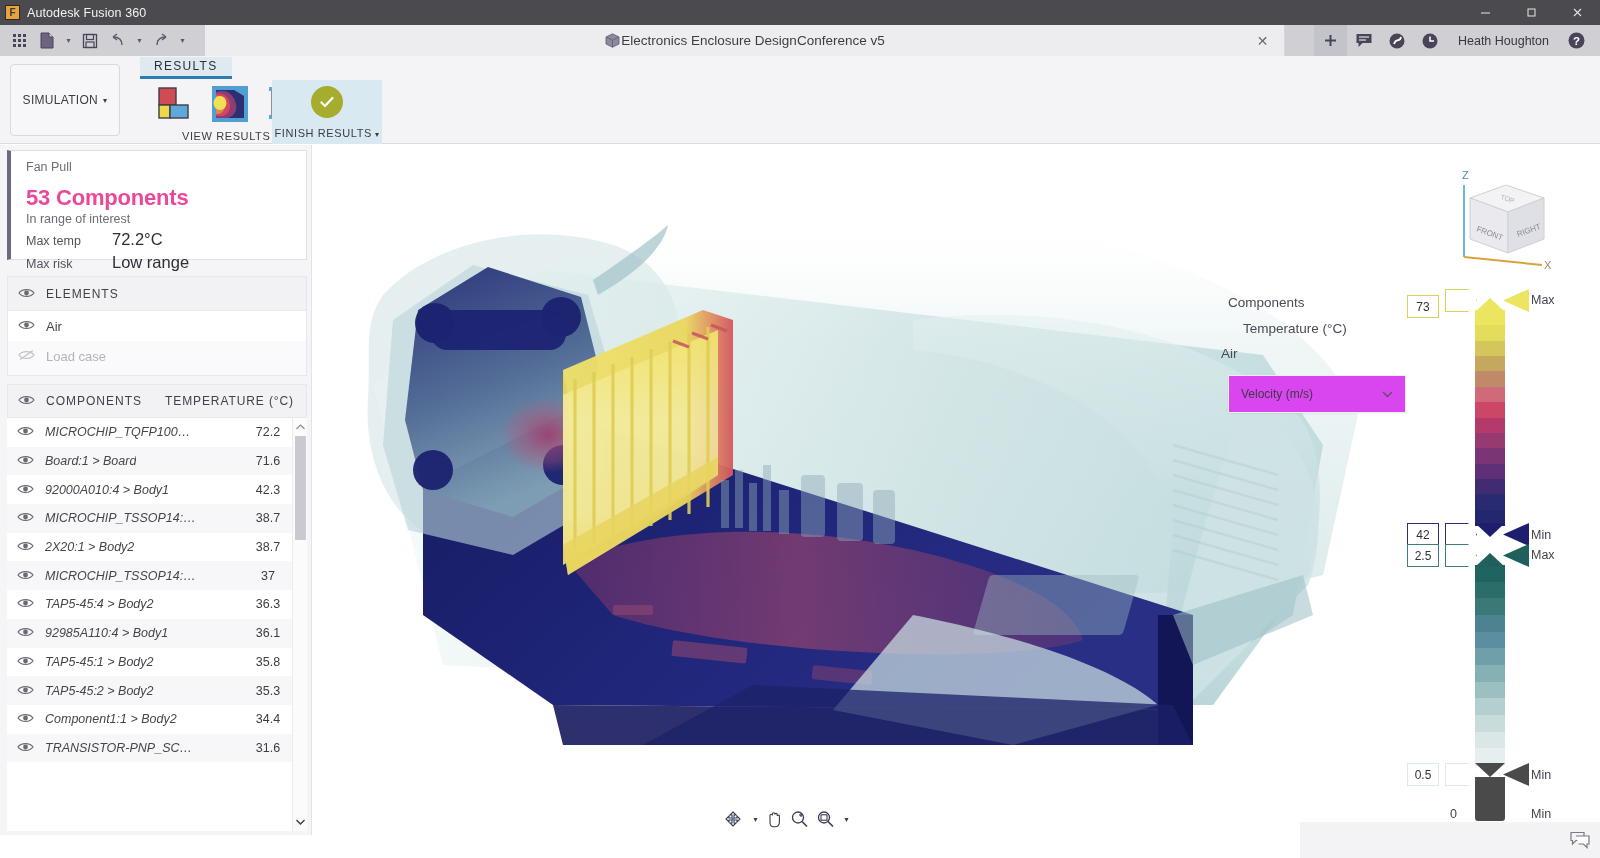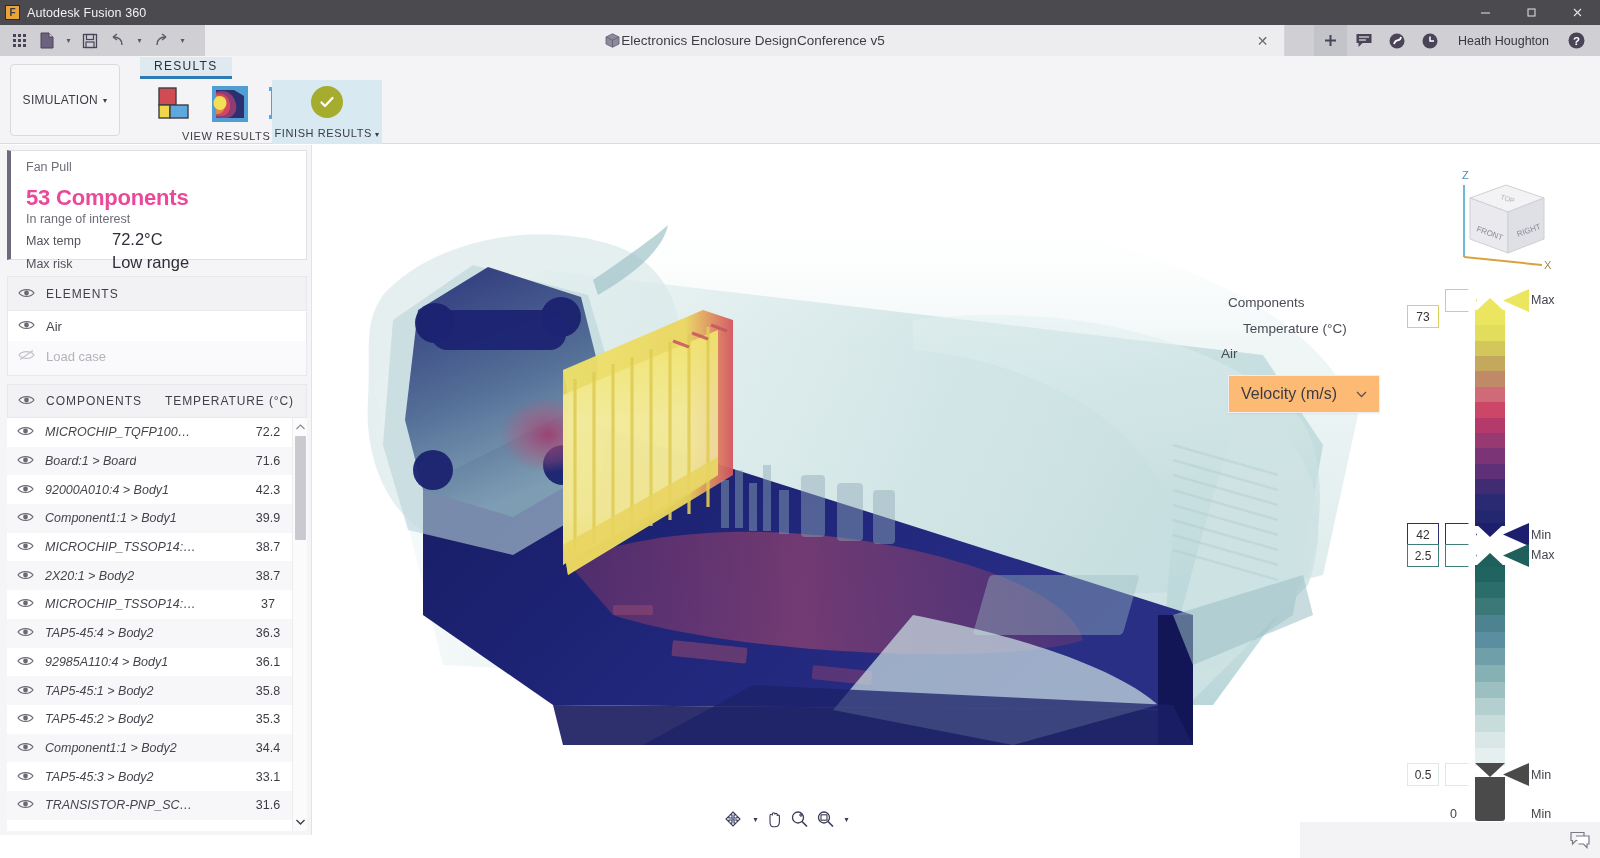--- a/index.html
+++ b/index.html
@@ -203,24 +203,24 @@
   .model { position:absolute; left:0; top:0; width:100%; height:100%; }
 
   
   .viewcube { position:absolute; right:40px; top:20px; width:120px; height:110px; }
 
   
   .ov-components { position:absolute; left:915px; top:150px; font-size:13.5px; color:#4a4a55; }
   .ov-temperature { position:absolute; left:930px; top:176px; font-size:13.5px; color:#4a4a55; }
   .ov-air { position:absolute; left:908px; top:201px; font-size:13.5px; color:#4a4a55; }
   .ov-select {
-    position:absolute; left:915px; top:230px; width:152px; height:38px;
-    background:#fdba74; border:1px solid #eeeef0;
+    position:absolute; left:915px; top:230px; width:178px; height:38px;
+    background:#d946ef; border:1px solid #eeeef0;
     display:flex; align-items:center; padding:0 12px;
-    font-size:16px; color:#3b3b45;
+    font-size:12px; color:#3b3b45;
     box-shadow:0 1px 2px rgba(0,0,0,.05);
   }
   .ov-select .car { margin-left:auto; font-size:10px; color:#555; }
 
   
   .legend { position:absolute; }
   .lg-bar { position:absolute; width:30px; }
   .lg-valbox {
     position:absolute; width:32px; height:21px;
     background:#fff; border:1px solid #ccc;
@@ -537,28 +537,20 @@
               <circle cx="8.5" cy="6" r="2.4" fill="#6a6a74"></circle>
             </svg></span>
           <span class="comp-name">92000A010:4 &gt; Body1</span>
           <span class="comp-temp">42.3</span>
         </div>
         <div class="comp-row">
           <span class="eye"><svg width="17" height="12" viewBox="0 0 17 12">
               <path d="M1 6 C4 1.5 13 1.5 16 6 C13 10.5 4 10.5 1 6 z" fill="none" stroke="#6a6a74" stroke-width="1.2"></path>
               <circle cx="8.5" cy="6" r="2.4" fill="#6a6a74"></circle>
             </svg></span>
-          <span class="comp-name">Component1:1 &gt; Body1</span>
-          <span class="comp-temp">39.9</span>
-        </div>
-        <div class="comp-row">
-          <span class="eye"><svg width="17" height="12" viewBox="0 0 17 12">
-              <path d="M1 6 C4 1.5 13 1.5 16 6 C13 10.5 4 10.5 1 6 z" fill="none" stroke="#6a6a74" stroke-width="1.2"></path>
-              <circle cx="8.5" cy="6" r="2.4" fill="#6a6a74"></circle>
-            </svg></span>
           <span class="comp-name">MICROCHIP_TSSOP14:…</span>
           <span class="comp-temp">38.7</span>
         </div>
         <div class="comp-row">
           <span class="eye"><svg width="17" height="12" viewBox="0 0 17 12">
               <path d="M1 6 C4 1.5 13 1.5 16 6 C13 10.5 4 10.5 1 6 z" fill="none" stroke="#6a6a74" stroke-width="1.2"></path>
               <circle cx="8.5" cy="6" r="2.4" fill="#6a6a74"></circle>
             </svg></span>
           <span class="comp-name">2X20:1 &gt; Body2</span>
           <span class="comp-temp">38.7</span>
@@ -603,28 +595,20 @@
           <span class="comp-name">TAP5-45:2 &gt; Body2</span>
           <span class="comp-temp">35.3</span>
         </div>
         <div class="comp-row">
           <span class="eye"><svg width="17" height="12" viewBox="0 0 17 12">
               <path d="M1 6 C4 1.5 13 1.5 16 6 C13 10.5 4 10.5 1 6 z" fill="none" stroke="#6a6a74" stroke-width="1.2"></path>
               <circle cx="8.5" cy="6" r="2.4" fill="#6a6a74"></circle>
             </svg></span>
           <span class="comp-name">Component1:1 &gt; Body2</span>
           <span class="comp-temp">34.4</span>
-        </div>
-        <div class="comp-row">
-          <span class="eye"><svg width="17" height="12" viewBox="0 0 17 12">
-              <path d="M1 6 C4 1.5 13 1.5 16 6 C13 10.5 4 10.5 1 6 z" fill="none" stroke="#6a6a74" stroke-width="1.2"></path>
-              <circle cx="8.5" cy="6" r="2.4" fill="#6a6a74"></circle>
-            </svg></span>
-          <span class="comp-name">TAP5-45:3 &gt; Body2</span>
-          <span class="comp-temp">33.1</span>
         </div>
         <div class="comp-row">
           <span class="eye"><svg width="17" height="12" viewBox="0 0 17 12">
               <path d="M1 6 C4 1.5 13 1.5 16 6 C13 10.5 4 10.5 1 6 z" fill="none" stroke="#6a6a74" stroke-width="1.2"></path>
               <circle cx="8.5" cy="6" r="2.4" fill="#6a6a74"></circle>
             </svg></span>
           <span class="comp-name">TRANSISTOR-PNP_SC…</span>
           <span class="comp-temp">31.6</span>
         </div>
       </div>
@@ -818,21 +802,21 @@
         <div class="lg-bar" style="left: 72px; top: 132.5px; width: 30px; height: 15.9571px; background: rgb(179, 58, 106);"></div>
         <div class="lg-bar" style="left: 72px; top: 147.857px; width: 30px; height: 15.9571px; background: rgb(152, 58, 114);"></div>
         <div class="lg-bar" style="left: 72px; top: 163.214px; width: 30px; height: 15.9571px; background: rgb(123, 53, 119);"></div>
         <div class="lg-bar" style="left: 72px; top: 178.571px; width: 30px; height: 15.9571px; background: rgb(95, 48, 119);"></div>
         <div class="lg-bar" style="left: 72px; top: 193.929px; width: 30px; height: 15.9571px; background: rgb(65, 43, 114);"></div>
         <div class="lg-bar" style="left: 72px; top: 209.286px; width: 30px; height: 15.9571px; background: rgb(42, 42, 114);"></div>
         <div class="lg-bar" style="left: 72px; top: 224.643px; width: 30px; height: 15.9571px; background: rgb(35, 39, 109);"></div>
         <div style="position: absolute; left: 100px; top: 4px; width: 26px; height: 23px; background: rgb(236, 229, 96); clip-path: polygon(100% 0px, 100% 100%, 0px 50%);"></div>
         <div style="position: absolute; left: 42px; top: 4px; width: 32px; height: 23px; background: rgb(255, 255, 255); border: 1px solid rgb(216, 210, 89); clip-path: polygon(0px 0px, 72% 0px, 100% 50%, 72% 100%, 0px 100%);"></div>
         <div style="position: absolute; left: 72px; top: 13px; width: 30px; height: 14px; background: rgb(236, 229, 96); clip-path: polygon(0px 100%, 50% 0px, 100% 100%);"></div>
-        <div class="lg-valbox" style="left: 4px; top: 20px; height: 23px; border-color: rgb(216, 210, 89);">73</div>
+        <div class="lg-valbox" style="left: 4px; top: 10px; height: 23px; border-color: rgb(216, 210, 89);">73</div>
         <div class="lg-side" style="left: 128px; top: 8px;">Max</div>
         <div style="position: absolute; left: 100px; top: 238px; width: 26px; height: 23px; background: rgb(29, 31, 110); clip-path: polygon(100% 0px, 100% 100%, 0px 50%);"></div>
         <div style="position: absolute; left: 42px; top: 238px; width: 32px; height: 23px; background: rgb(255, 255, 255); border: 1px solid rgb(43, 47, 119); clip-path: polygon(0px 0px, 72% 0px, 100% 50%, 72% 100%, 0px 100%);"></div>
         <div style="position: absolute; left: 72px; top: 238px; width: 30px; height: 14px; background: rgb(29, 31, 110); clip-path: polygon(0px 0px, 100% 0px, 50% 100%);"></div>
         <div class="lg-valbox" style="left: 4px; top: 238px; height: 23px; border-color: rgb(43, 47, 119);">42</div>
         <div class="lg-side" style="left: 128px; top: 243px;">Min</div>
       </div>
 
     <div class="legend" id="vel-legend" style="left:1090px; top:395px; width:170px; height:265px;">
         <div class="lg-bar" style="left: 72px; top: 25px; width: 30px; height: 17.2667px; background: rgb(31, 100, 96);"></div>

